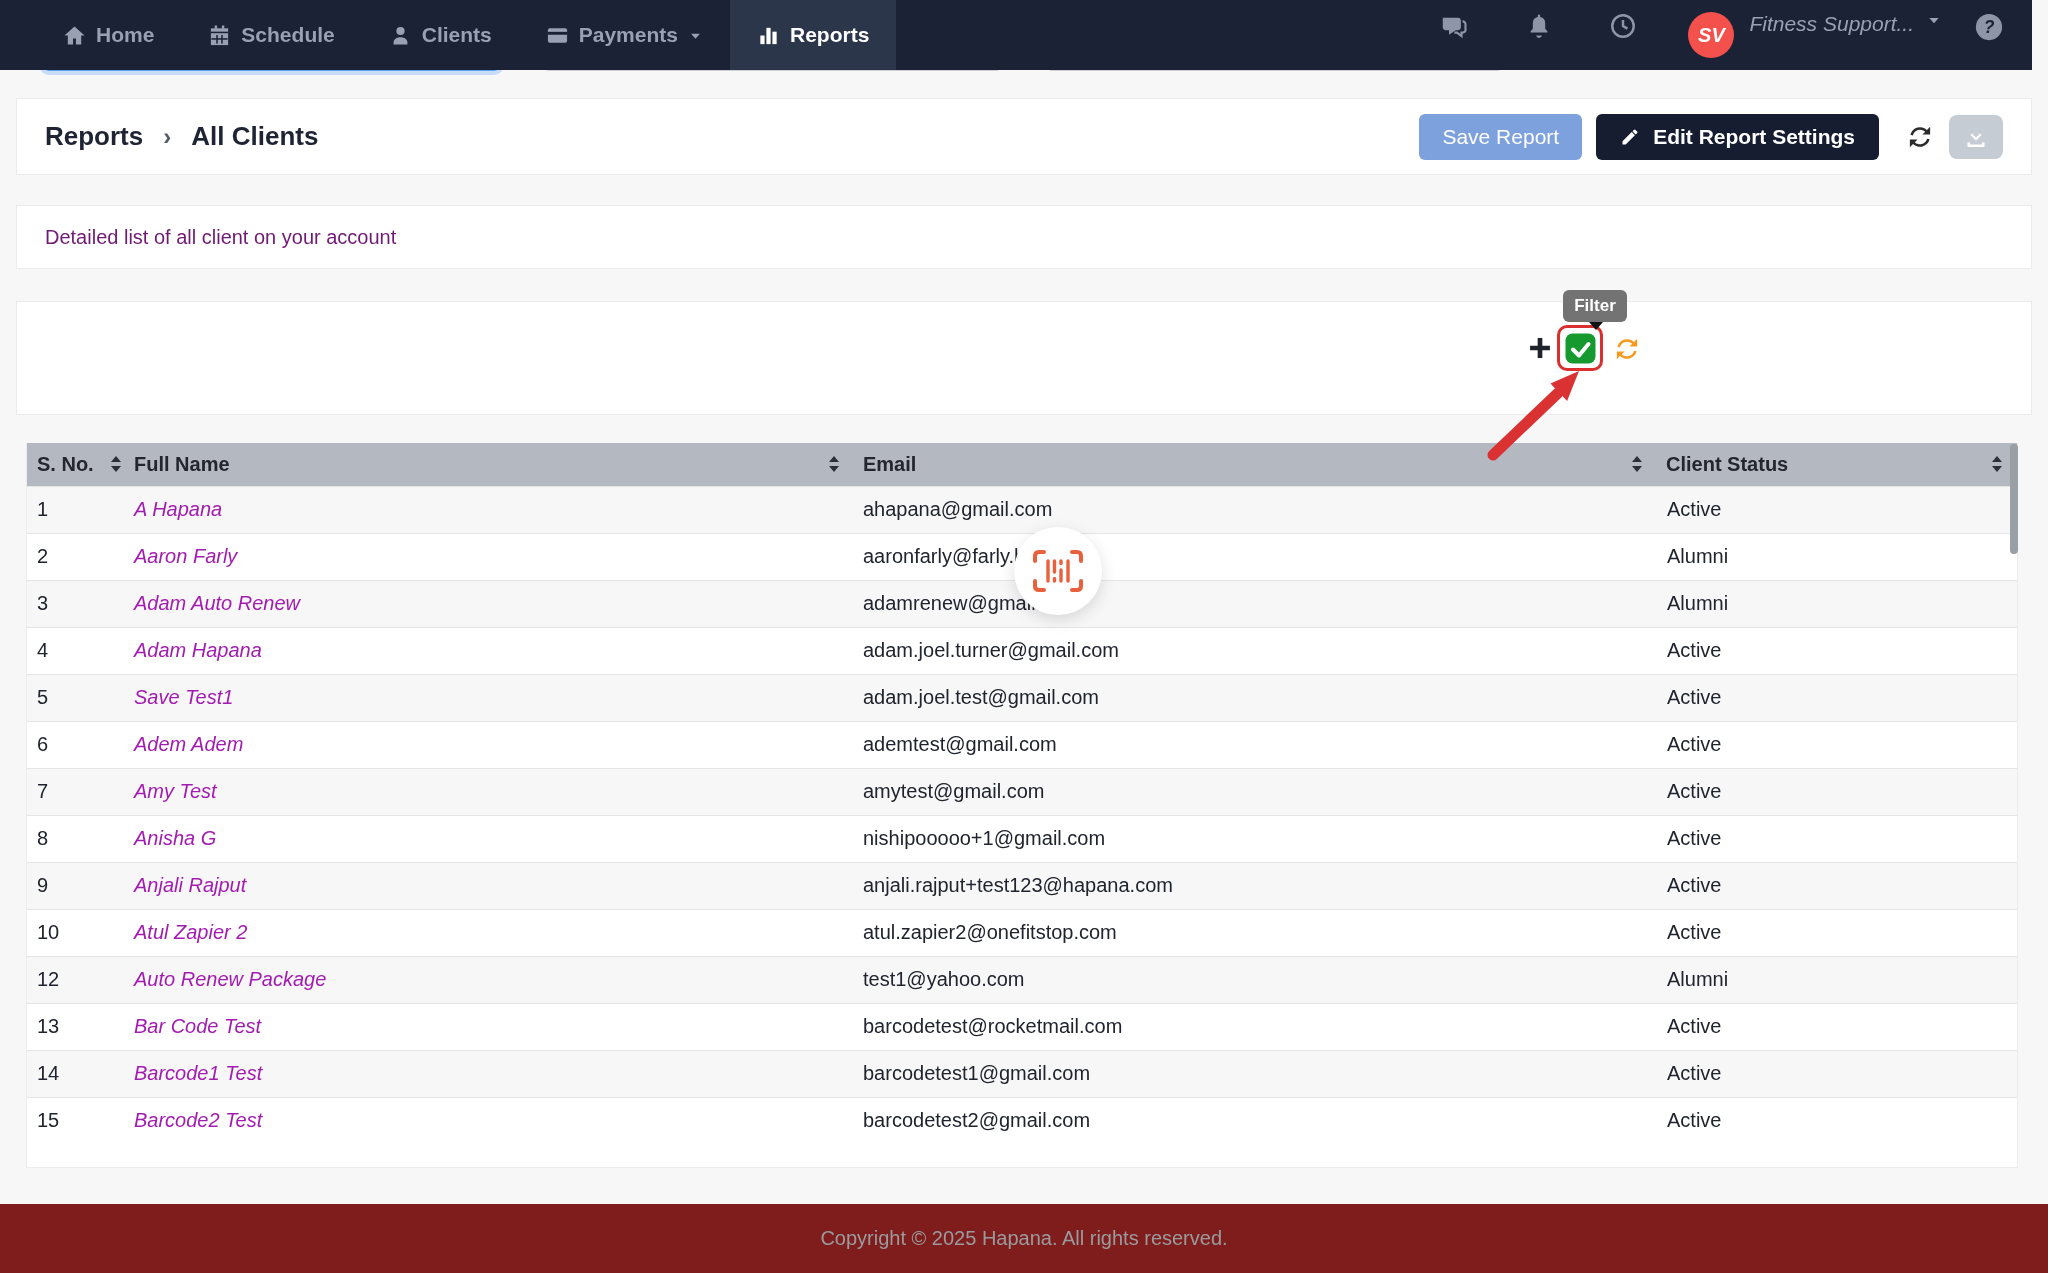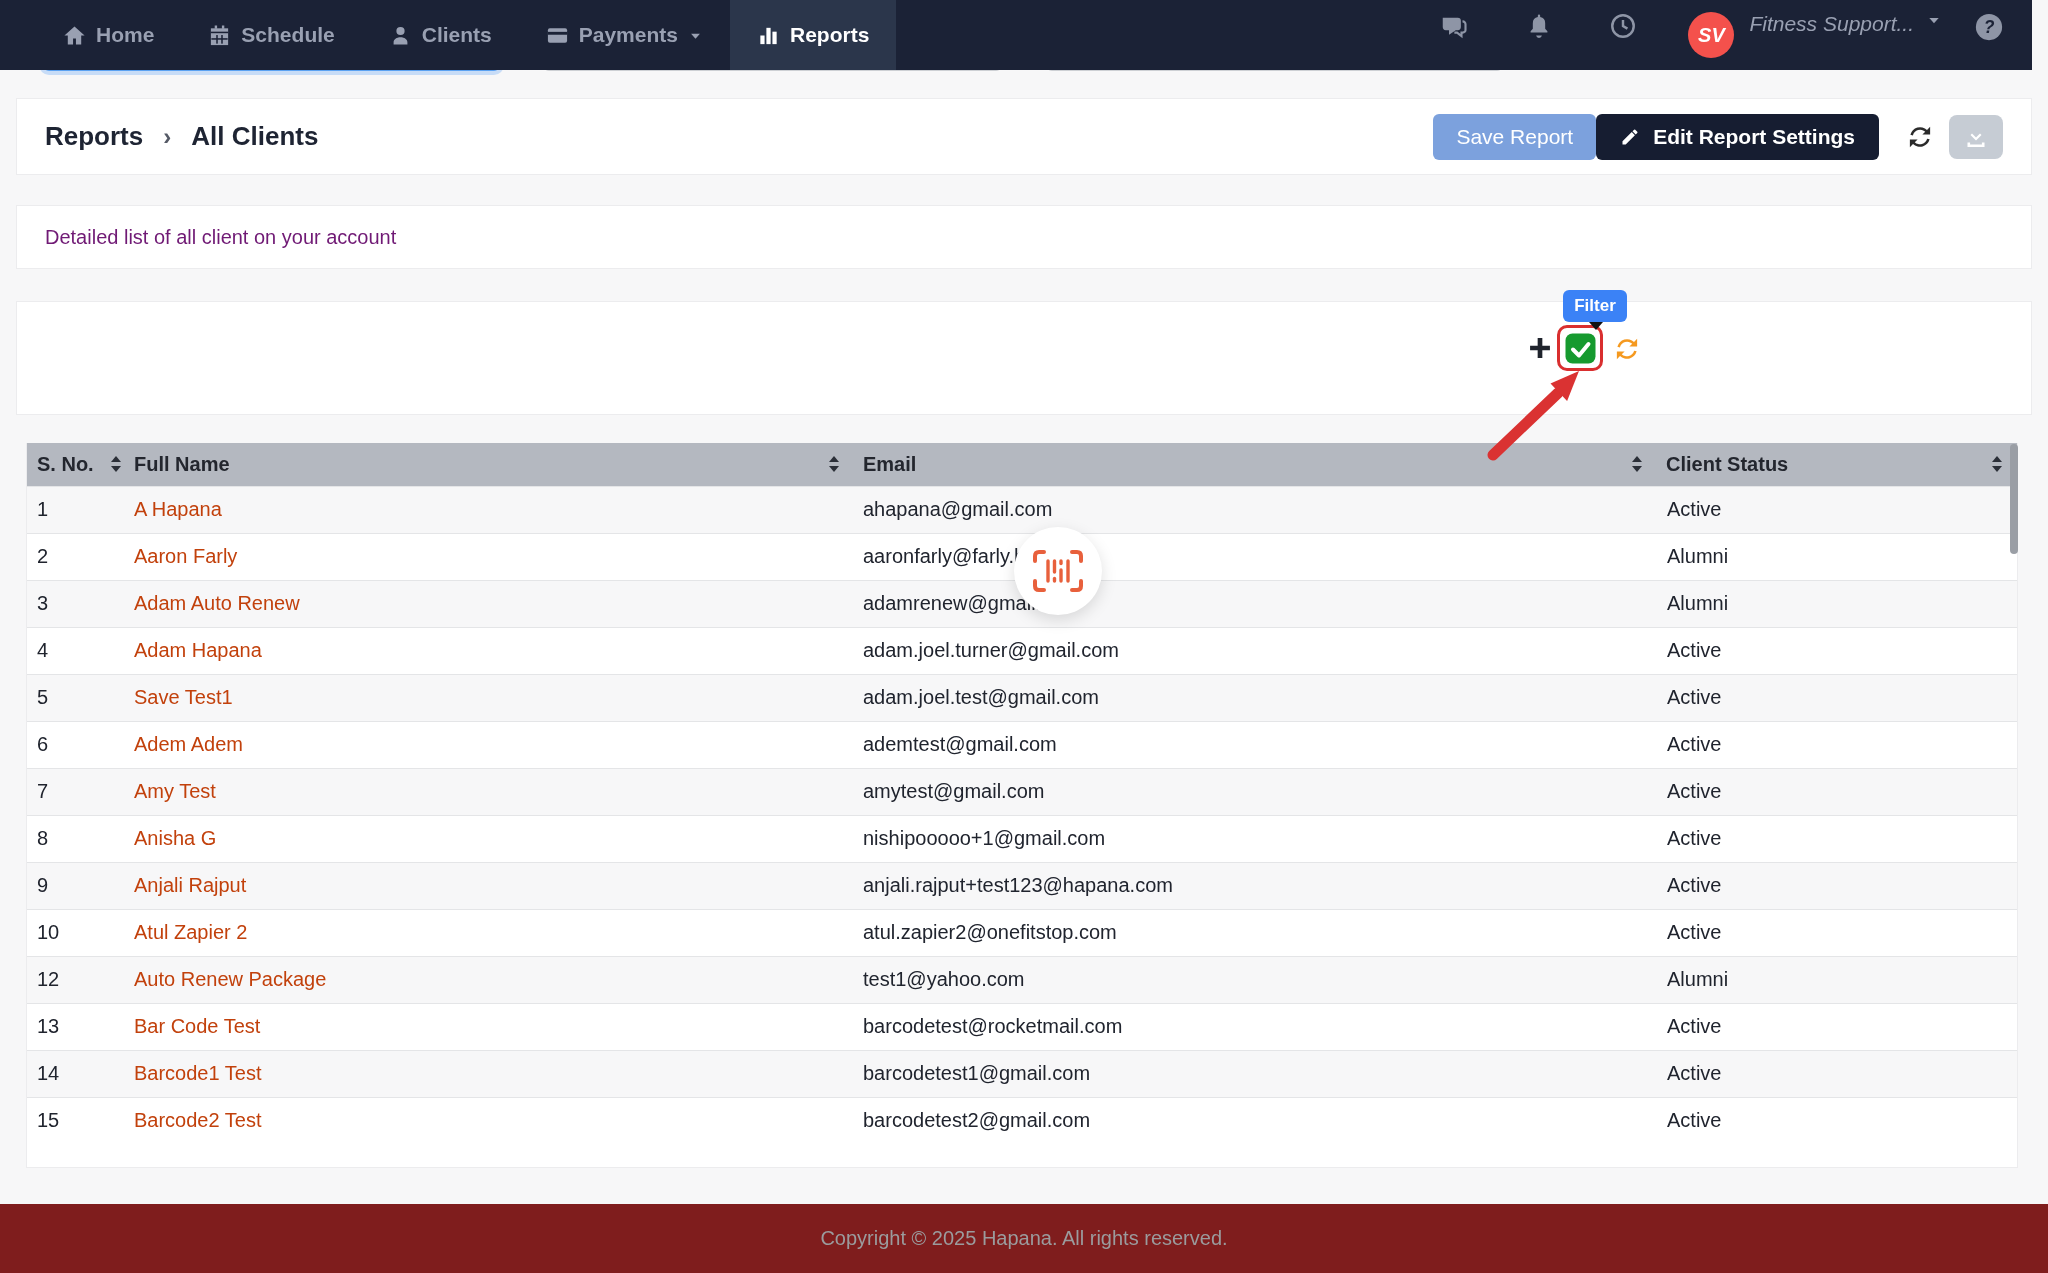--- a/index.html
+++ b/index.html
@@ -36,21 +36,21 @@
   .help-circle { margin-left:30px; cursor:pointer; }
 
   
   .card { position:absolute; left:16px; right:16px; background:#fff; border:1px solid #ececee; }
   .card-breadcrumb { top:98px; height:77px; display:flex; align-items:center; padding:0 28px; }
   .crumb { font-size:26px; font-weight:bold; color:#1e2433; }
   .crumb-sep { font-size:24px; color:#555a66; margin:0 20px; font-weight:bold; }
   .toolbar { margin-left:auto; display:flex; align-items:center; }
   .btn { border:none; border-radius:6px; font-family:inherit; font-size:21px; cursor:pointer; }
   .btn-save { background:#7ca1dd; color:#fff; padding:11px 23px; }
-  .btn-edit { background:#161d31; color:#fff; padding:11px 24px; 
+  .btn-edit { background:#161d31; color:#fff; padding:11px 24px; margin-left:14px;
               display:flex; align-items:center; gap:13px; font-weight:bold; }
   .icon-refresh-dark { margin-left:26px; color:#2b2b2b; cursor:pointer; }
   .btn-download { margin-left:14px; width:54px; height:44px; background:#c6ccd4; border-radius:8px;
                   display:flex; align-items:center; justify-content:center; }
 
   .card-desc { top:205px; height:64px; display:flex; align-items:center; padding:0 28px;
                font-size:20px; color:#701a75; }
 
   .card-filter { top:301px; height:114px; }
   .dd {
@@ -66,21 +66,21 @@
     position:absolute; left:1557px; top:325px; width:46px; height:46px;
     border:3px solid #d92f2f; border-radius:10px;
     display:flex; align-items:center; justify-content:center;
   }
   .filter-check { cursor:pointer; }
   .icon-refresh-orange { position:absolute; left:1612px; top:334px; color:#f5991f; cursor:pointer; }
 
   
   .tooltip {
     position:absolute; left:1563px; top:290px; width:64px; height:32px; z-index:40;
-    background:#3b82f6; color:#fff; border-radius:6px;
+    background:#737373; color:#fff; border-radius:6px;
     display:flex; align-items:center; justify-content:center; font-size:17px; font-weight:bold;
   }
   .tooltip::after {
     content:""; position:absolute; left:26px; bottom:-8px;
     border-left:7px solid transparent; border-right:7px solid transparent;
     border-top:8px solid #121212;
   }
 
   
   .anno-arrow { position:absolute; left:1463px; top:355px; z-index:40; pointer-events:none; }
@@ -99,21 +99,21 @@
   .sort { color:#2b2f38; flex:none; }
   tbody td { height:47px; font-size:20px; color:#20242e; border-top:1px solid #e4e5e7;
              white-space:nowrap; overflow:hidden; }
   tbody tr:nth-of-type(odd) td { background:#f7f7f8; }
   tbody tr:nth-of-type(even) td { background:#ffffff; }
   .col-sno   { width:100px; }
   .col-name  { width:729px; }
   .col-email { width:803px; }
   .col-status{ width:360px; }
   td.c-sno   { padding-left:10px; }
-  td.c-name  { padding-left:7px; color:#c2410c; }
+  td.c-name  { padding-left:7px; color:#a21caf;font-style:italic; }
   td.c-email { padding-left:7px; }
   td.c-status{ padding-left:8px; }
   th.col-sno .th-inner  { padding-left:10px; } 
   th.col-sno .sort      { margin-left:16px; }
   th .th-inner          { padding-left:7px; }
   th .sort.right        { margin-left:auto; margin-right:16px; }
 
   .scrollbar-thumb {
     position:absolute; left:2010px; top:444px; width:8px; height:110px;
     background:#9a9ea5; border-radius:4px; z-index:20; cursor:pointer;

